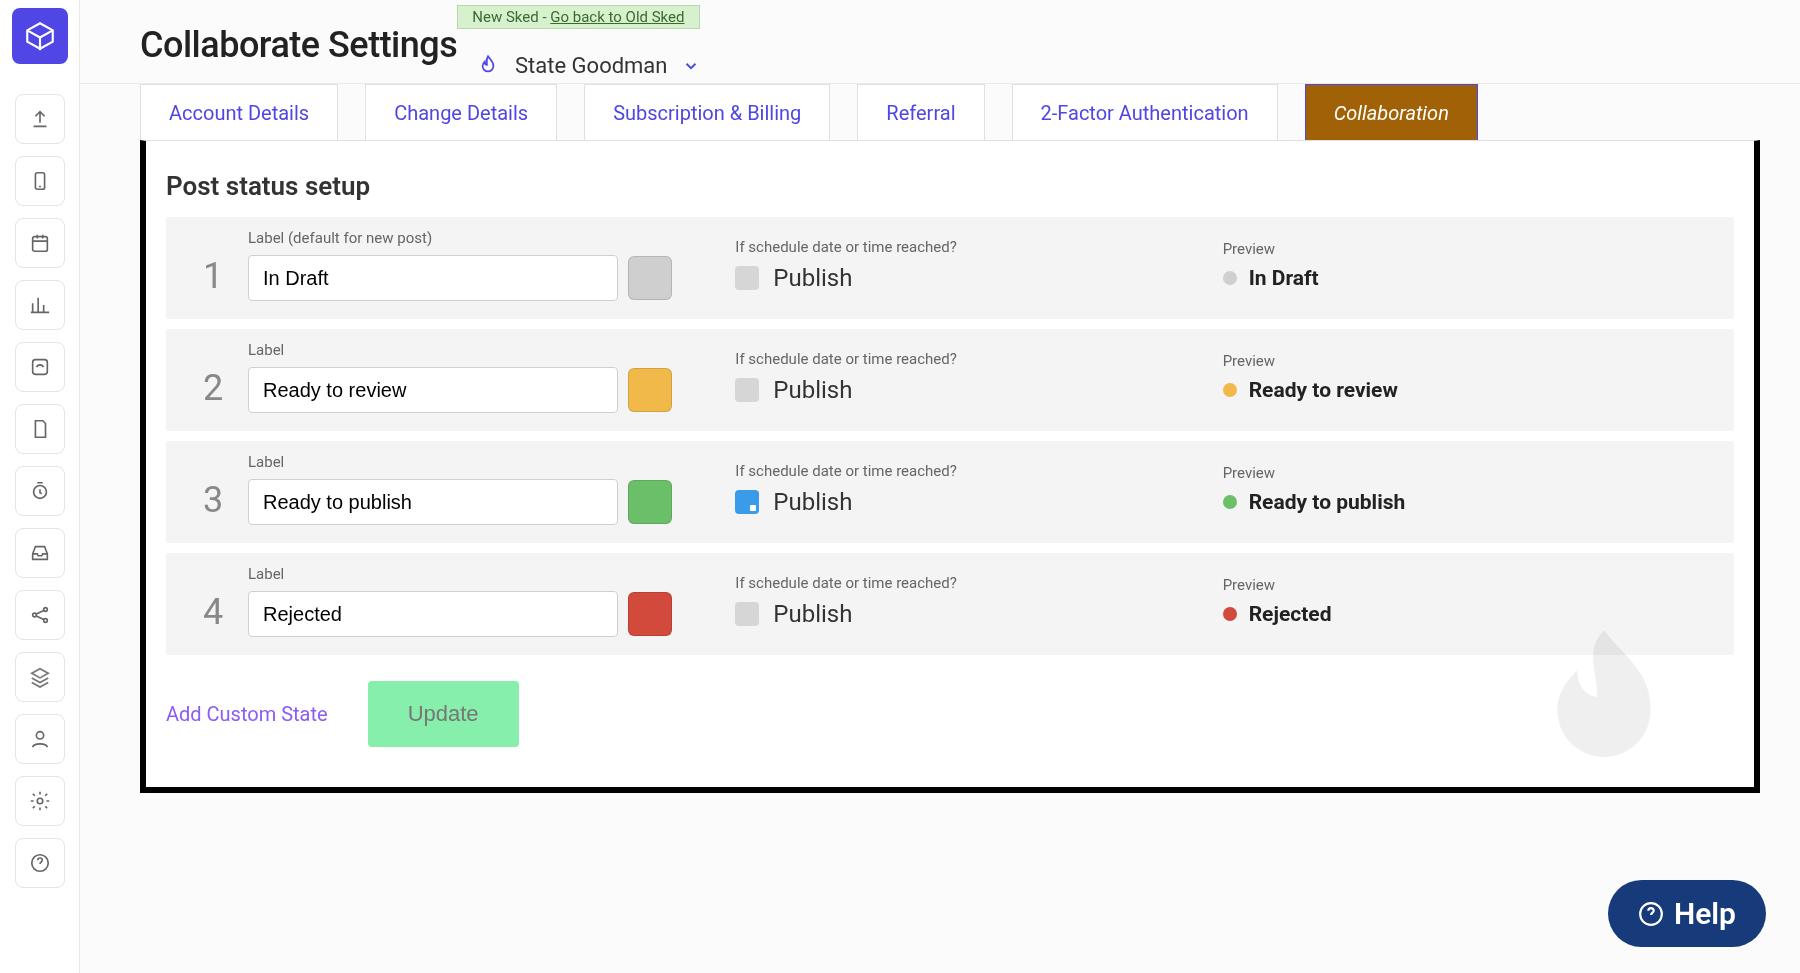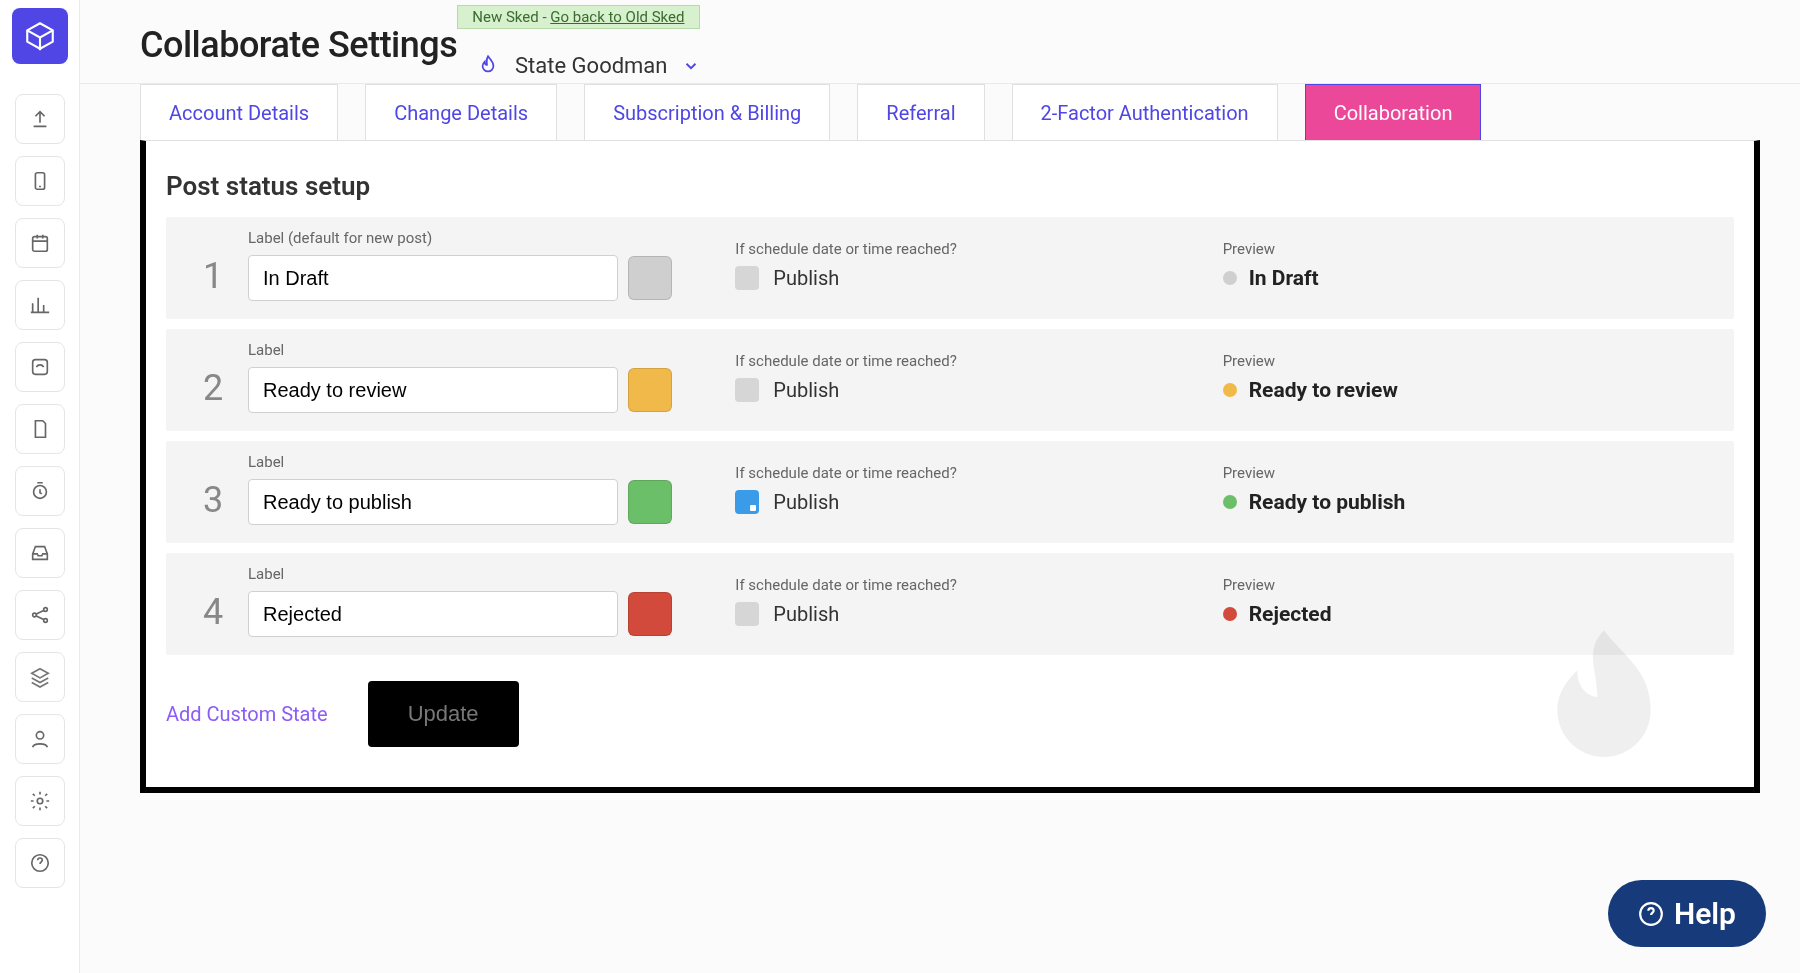--- a/index.html
+++ b/index.html
@@ -62,23 +62,24 @@
   .tab {
     border: 1px solid #e0e0e0;
     border-bottom: none;
     padding: 16px 28px;
     font-size: 20px;
     color: #4f46e5;
     background: #fff;
     cursor: pointer;
   }
   .tab.active {
-    background: #ec4899;
+    background: #a16207;
     color: #fff;
     border-color: #4f46e5;
+    font-style: italic;
   }
   .panel {
     border: 6px solid #000000;
     border-top: 1px solid #e0e0e0;
     margin-top: -1px;
     padding: 30px 20px 40px 20px;
     background: #fff;
     position: relative;
   }
 
@@ -115,29 +116,29 @@
   .check {
     width: 24px; height: 24px;
     border-radius: 4px;
     background: #d6d6d6;
   }
   .check.checked { background: #3a9be8; position: relative; }
   .check.checked::after {
     content: ""; position: absolute; right: 3px; bottom: 3px;
     width: 6px; height: 6px; background: #fff; border-radius: 1px;
   }
-  .publish-label { font-size: 20px; color: #333; }
+  .publish-label { font-size: 24px; color: #333; }
   .preview-row { display: flex; align-items: center; gap: 12px; }
   .preview-dot { width: 14px; height: 14px; border-radius: 50%; }
   .preview-text { font-size: 21px; font-weight: 700; color: #222; }
 
   .actions { display: flex; align-items: center; gap: 40px; margin-top: 26px; }
   .link-btn { color: #8b5cf6; font-size: 20px; cursor: pointer; }
   .update-btn {
-    background: #000000; color: #777;
+    background: #86efac; color: #777;
     border: none; padding: 20px 40px;
     font-size: 22px; border-radius: 4px;
     cursor: pointer;
   }
 
   .help-pill {
     position: absolute;
     right: 34px; bottom: 26px;
     background: #163a7a;
     color: #fff;

